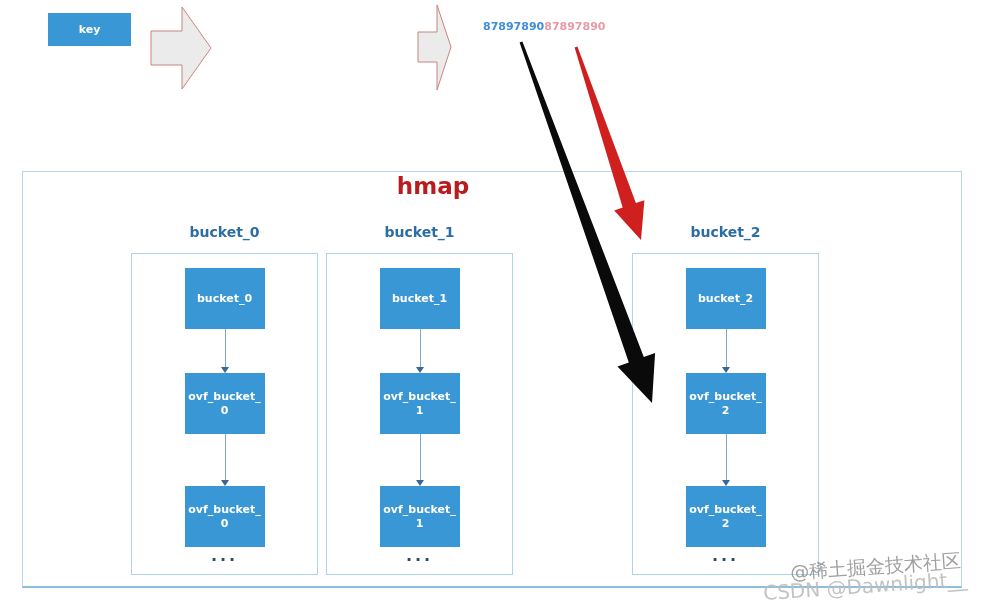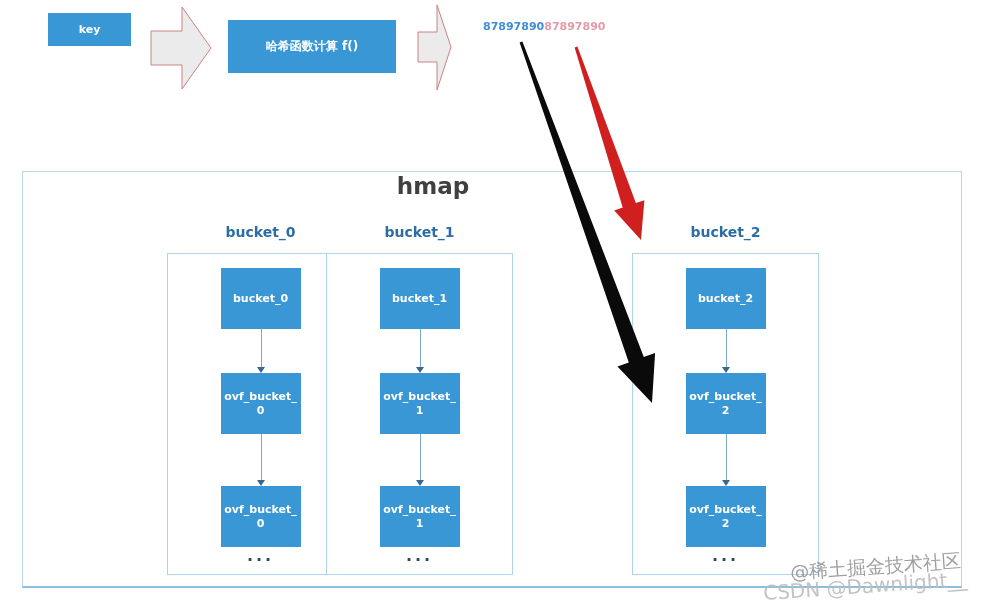--- a/index.html
+++ b/index.html
@@ -26,26 +26,26 @@
   .hv-pink { color:#e79aa8; }
 
   
   .hmap {
     position:absolute; left:22px; top:171px; width:940px; height:417px;
     border:1px solid #b9d7ea; border-bottom:2px solid #8cbede;
     box-sizing:border-box; background:transparent;
   }
   .hmap-title {
     position:absolute; left:310px; top:1px; width:200px;
-    text-align:center; font-size:23px; font-weight:600; color:#404040;
+    text-align:center; font-size:23px; font-weight:600; color:#b91c1c;
   }
 
   
   .bucket-col { position:absolute; top:221px; width:187px; }
-  .col-0 { left:131px;margin-left:36px; }
+  .col-0 { left:131px; }
   .col-1 { left:326px; }
   .col-2 { left:632px; }
   .col-label {
     height:22px; line-height:22px; text-align:center;
     font-size:14px; font-weight:600; color:#2c6da4;
   }
   .col-frame {
     position:relative; margin-top:10px; height:322px;
     border:1px solid #aed4ea; box-sizing:border-box; background:#ffffff;
   }
@@ -88,23 +88,20 @@
 </style>
 </head>
 <body>
 
 <div class="stage">
 
   <div class="blue-box key-box">
     <span>key</span>
   </div>
 
-  <div class="blue-box hash-box">
-    <span>哈希函数计算 f()</span>
-  </div>
 
   <div class="hash-values">
     <span class="hv-blue">87897890</span><span class="hv-pink">87897890</span>
   </div>
 
   <div class="hmap">
     <div class="hmap-title">hmap</div>
   </div>
 
   <div class="bucket-col col-0">

